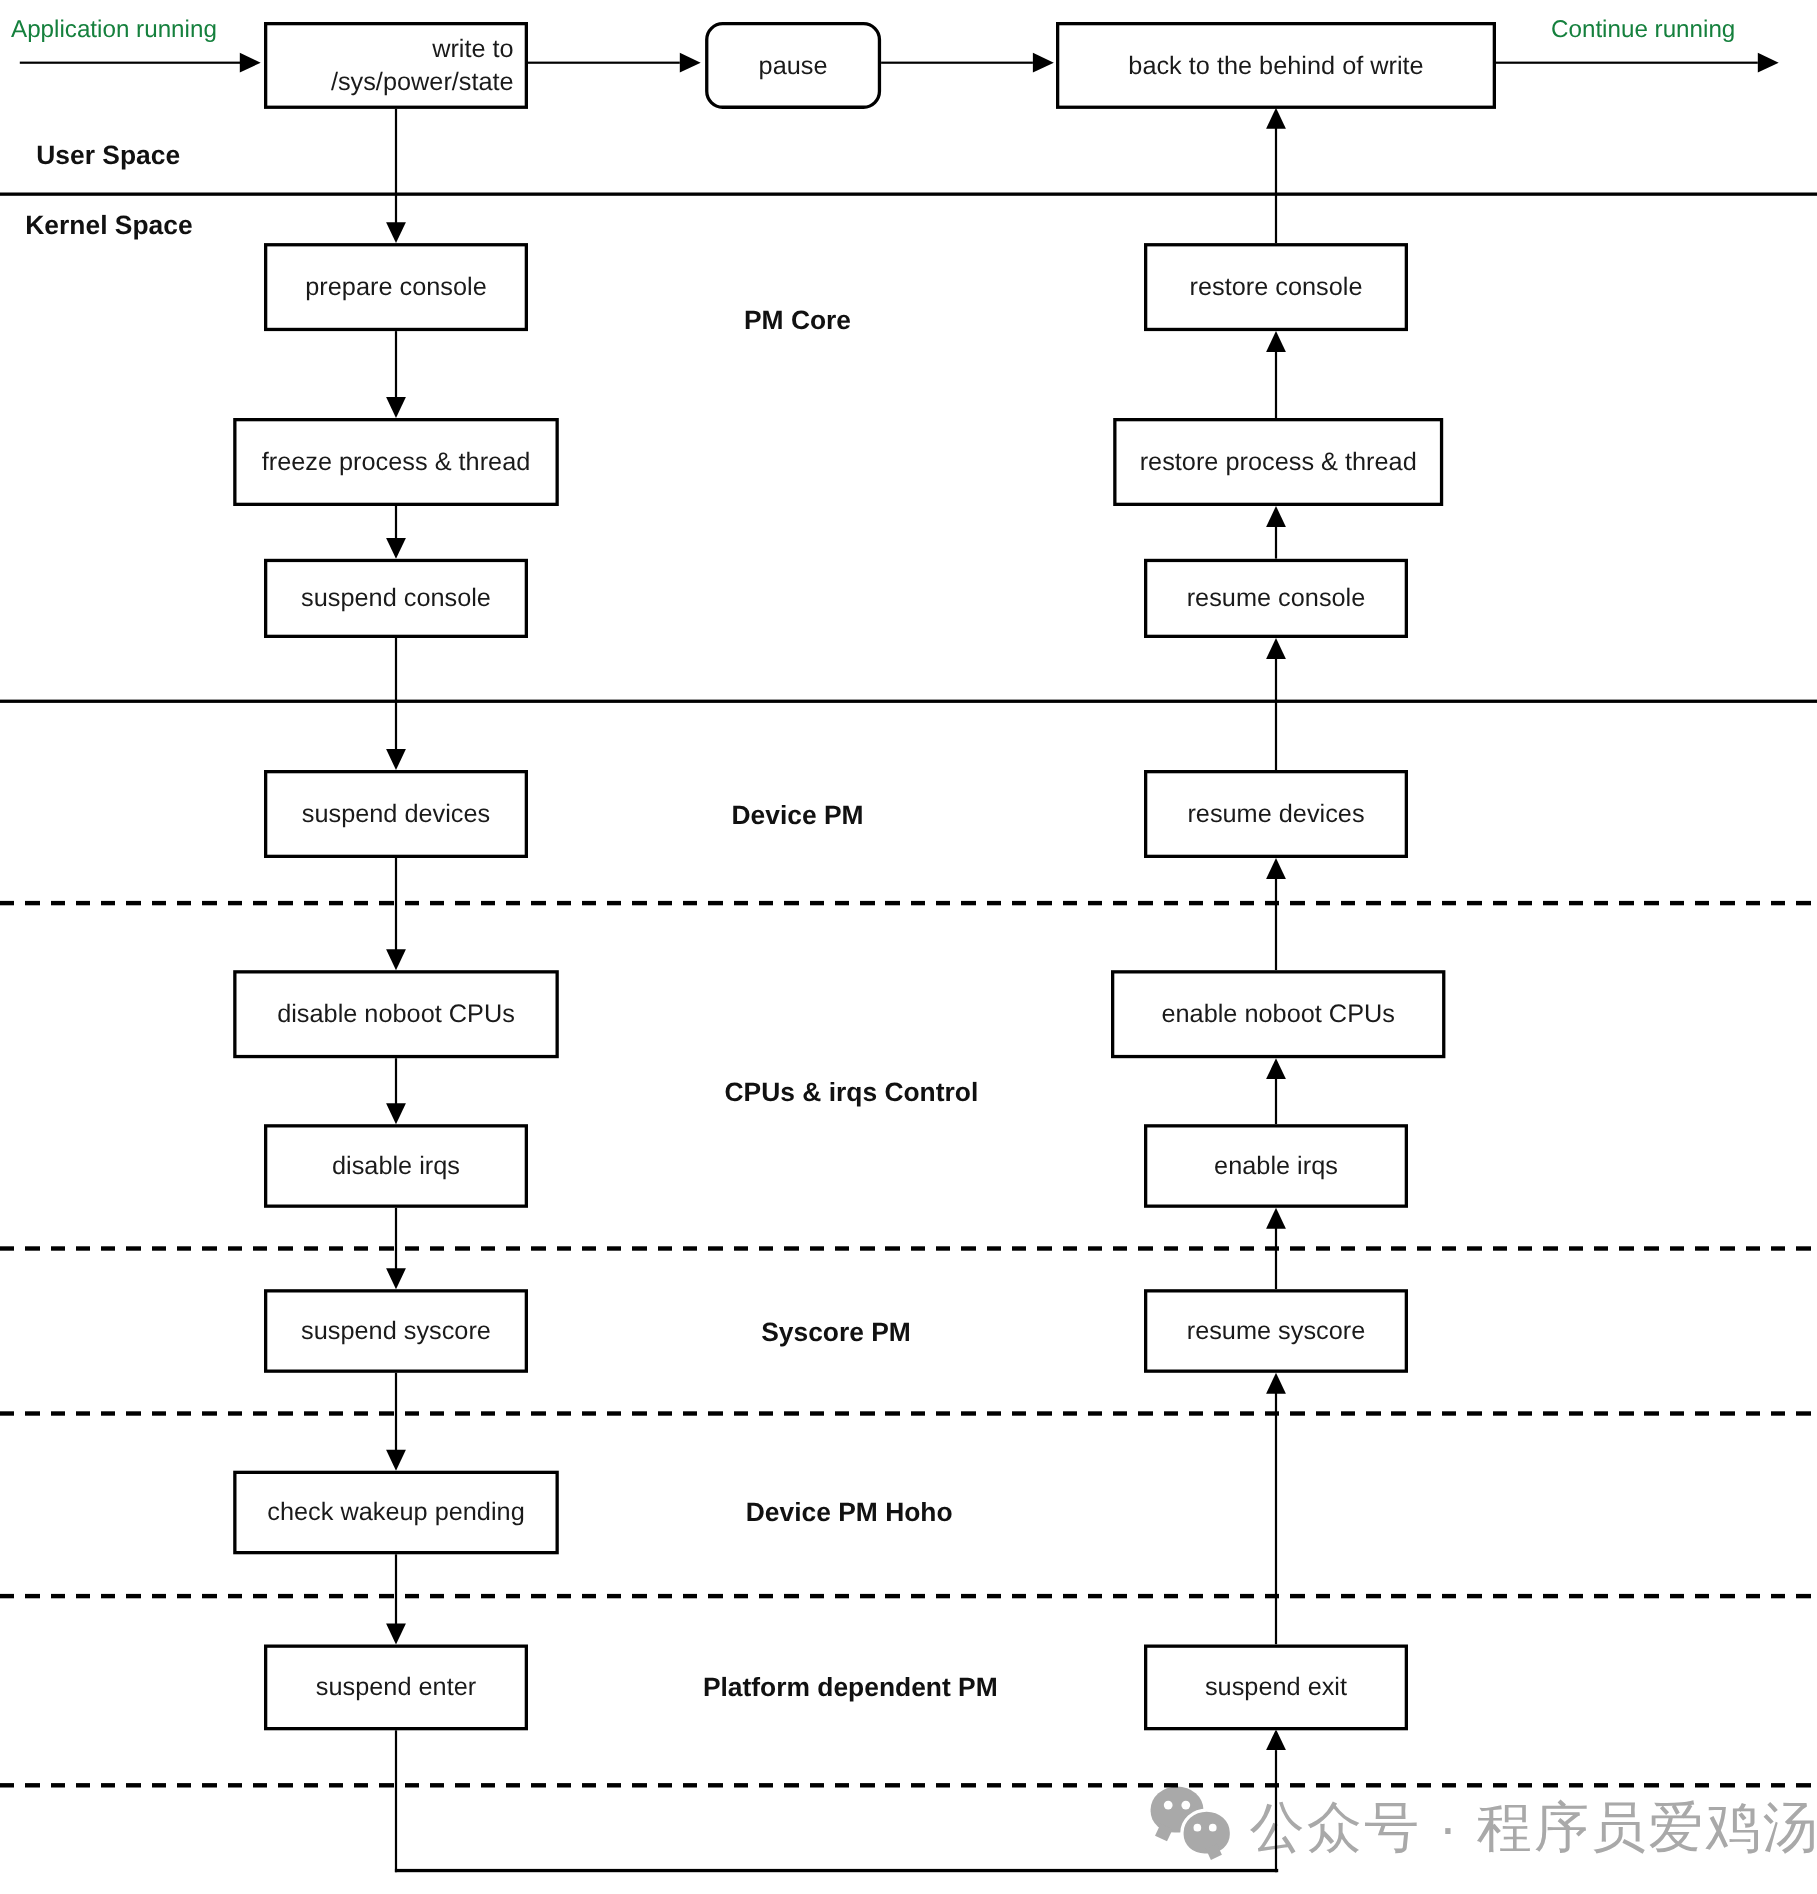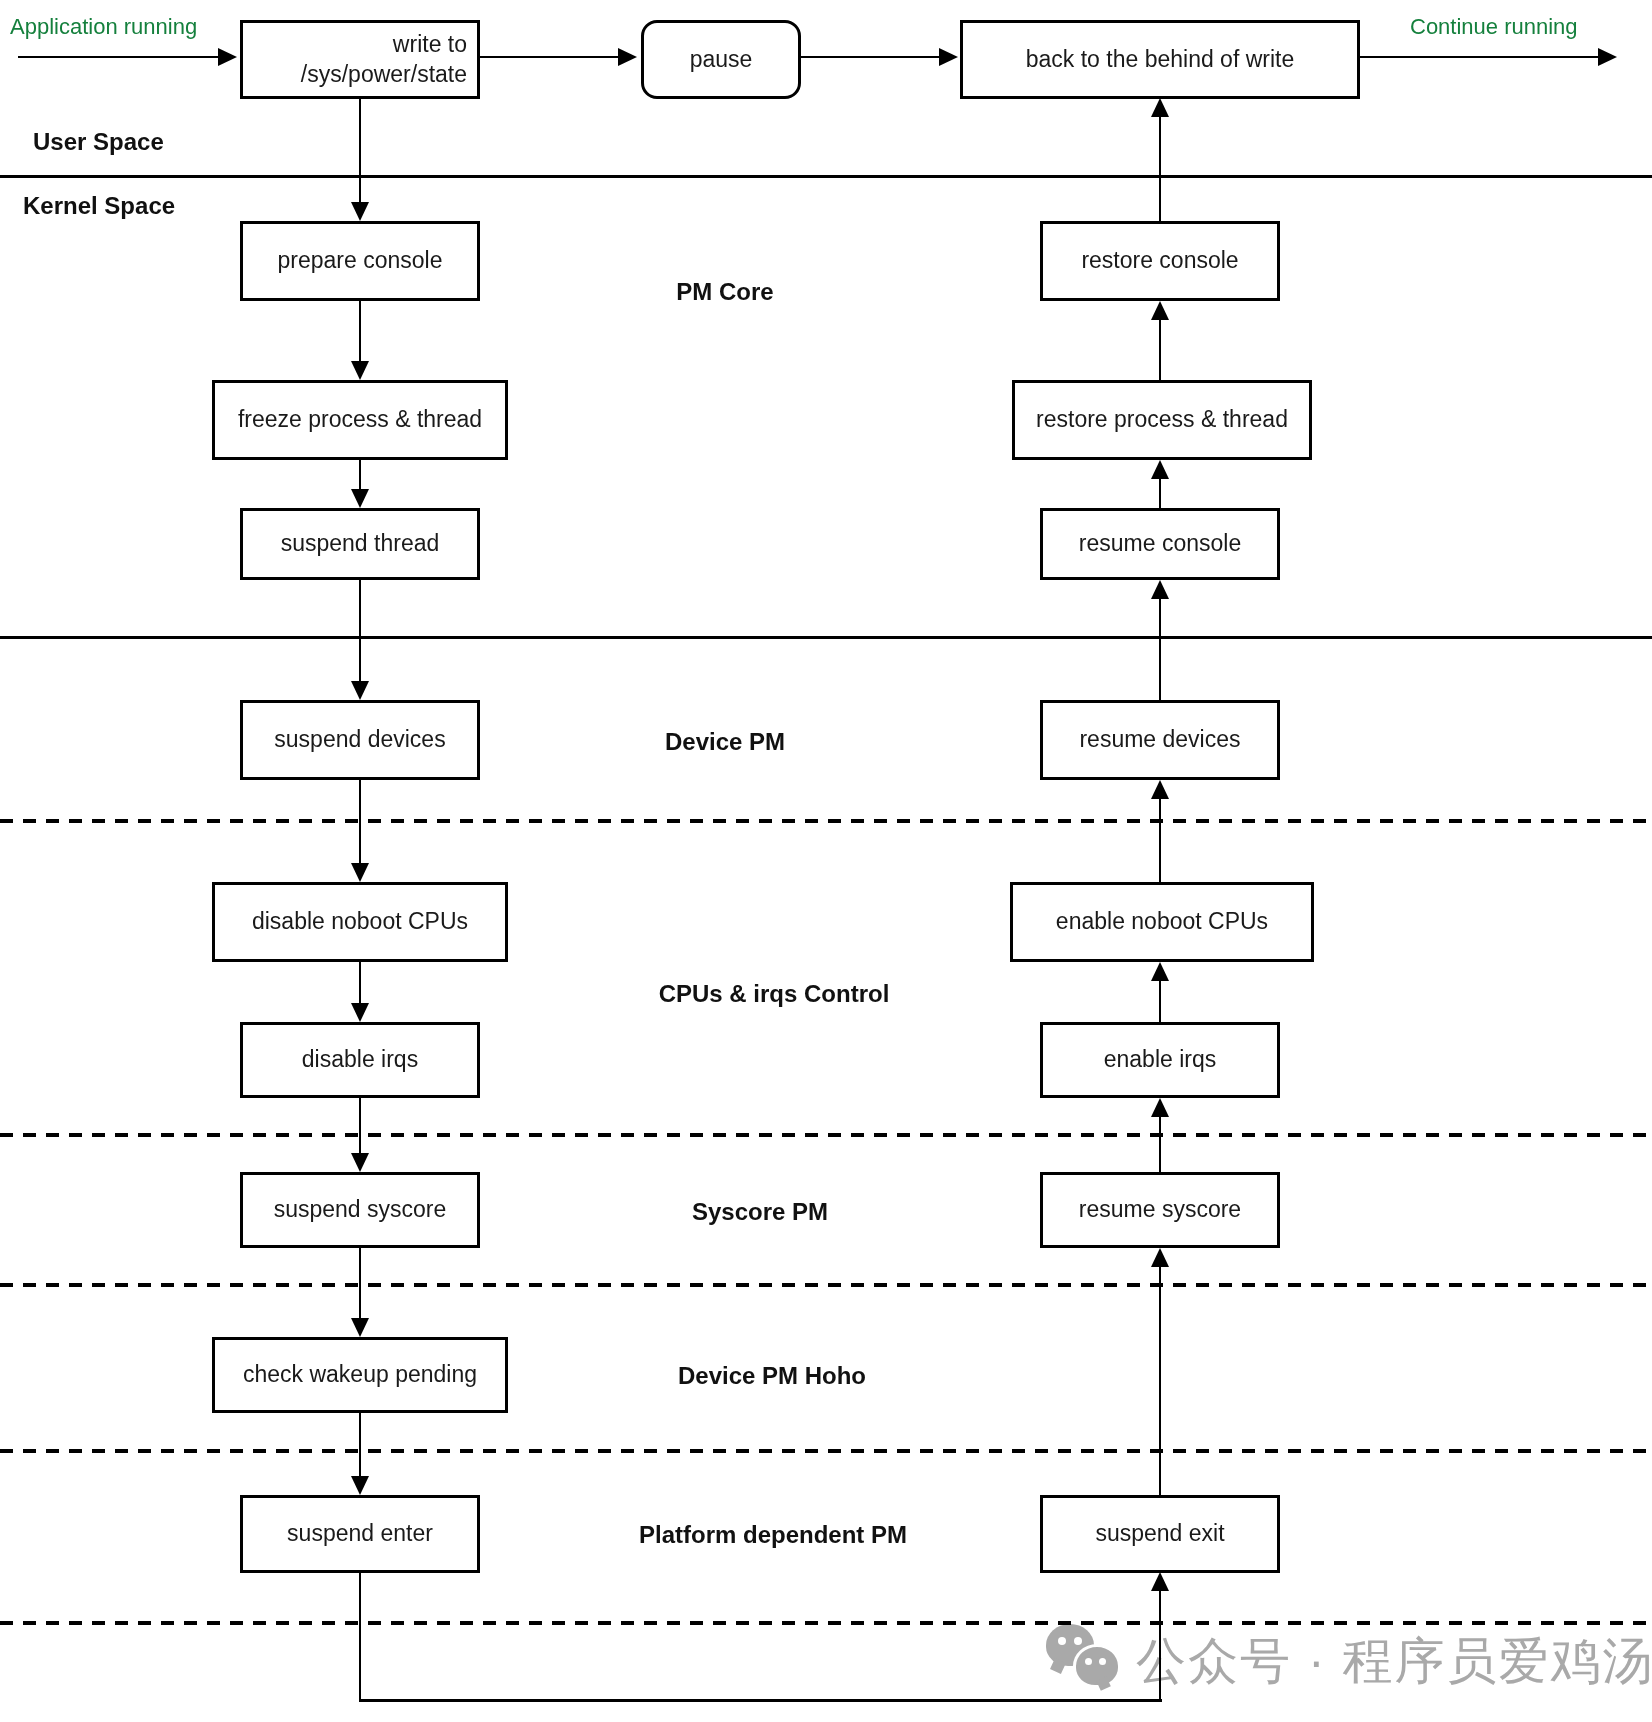--- a/index.html
+++ b/index.html
@@ -115,21 +115,21 @@
   <div class="vline" style="left:359px; top:99px; height:104px;"></div>
   <div class="tri-down" style="left:351px; top:202px;"></div>
   <div class="node" style="left:240px; top:221px; width:240px; height:80px;">prepare console</div>
 
   <div class="vline" style="left:359px; top:301px; height:61px;"></div>
   <div class="tri-down" style="left:351px; top:361px;"></div>
   <div class="node" style="left:212px; top:380px; width:296px; height:80px;">freeze process &amp; thread</div>
 
   <div class="vline" style="left:359px; top:460px; height:31px;"></div>
   <div class="tri-down" style="left:351px; top:489px;"></div>
-  <div class="node" style="left:240px; top:508px; width:240px; height:72px;">suspend thread</div>
+  <div class="node" style="left:240px; top:508px; width:240px; height:72px;">suspend console</div>
 
   <div class="vline" style="left:359px; top:580px; height:102px;"></div>
   <div class="tri-down" style="left:351px; top:681px;"></div>
   <div class="node" style="left:240px; top:700px; width:240px; height:80px;">suspend devices</div>
 
   <div class="vline" style="left:359px; top:780px; height:84px;"></div>
   <div class="tri-down" style="left:351px; top:863px;"></div>
   <div class="node" style="left:212px; top:882px; width:296px; height:80px;">disable noboot CPUs</div>
 
   <div class="vline" style="left:359px; top:962px; height:42px;"></div>

